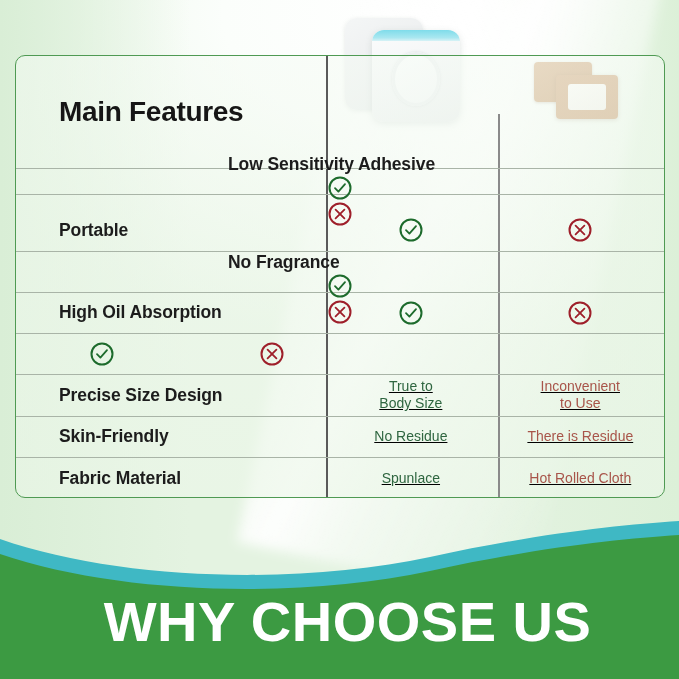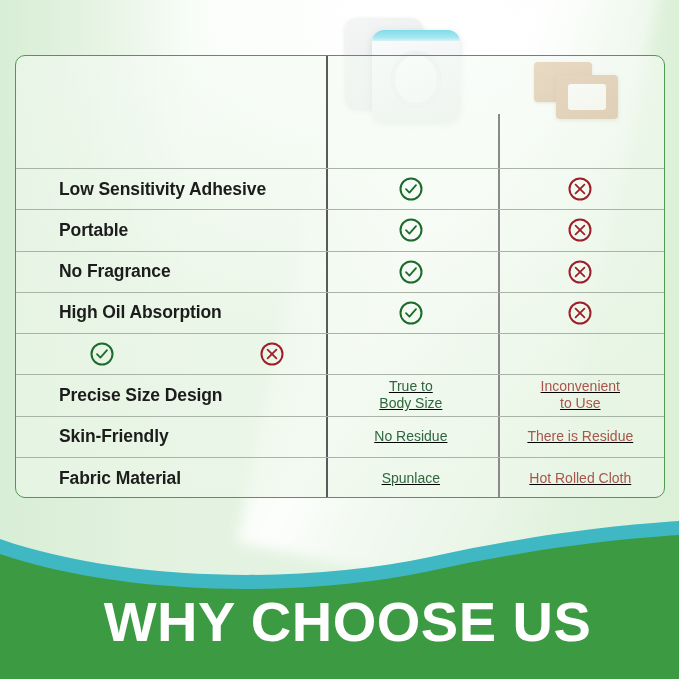--- a/index.html
+++ b/index.html
@@ -228,26 +228,27 @@
     <div class="pb-front">
       <div class="pb-pad"></div>
     </div>
   </div>
 
   <div class="table-card">
     <div class="vdiv vdiv-1"></div>
     <div class="vdiv vdiv-2"></div>
 
     <div class="row header-row">
+      <div class="cell-label">Main Features</div>
       <div class="cell-mid"></div>
       <div class="cell-right"></div>
     </div>
 
     <div id="rows-host">
-        <div class="row" style="top: 113px; height: 41.25px;">
+        <div class="row" style="top: 98px; height: 41.25px; flex-direction: column;">
           <div class="cell-label">Low Sensitivity Adhesive</div>
           <div class="cell-mid">
             <span>
               <svg class="icon-circle" width="26" height="26" viewBox="0 0 26 26">
                 <circle cx="13" cy="13" r="10.5" fill="none" stroke="#1d6b2c" stroke-width="2"></circle>
                 <path d="M8 13.2 L11.4 16.6 L18 9.2" fill="none" stroke="#1d6b2c" stroke-width="1.8" stroke-linecap="round" stroke-linejoin="round"></path>
               </svg>
             </span>
           </div>
           <div class="cell-right">
@@ -271,21 +272,21 @@
           </div>
           <div class="cell-right">
             <span>
               <svg class="icon-circle" width="26" height="26" viewBox="0 0 26 26">
                 <circle cx="13" cy="13" r="10.5" fill="none" stroke="#9e1f2a" stroke-width="2"></circle>
                 <path d="M8.6 8.6 L17.4 17.4 M17.4 8.6 L8.6 17.4" fill="none" stroke="#9e1f2a" stroke-width="1.8" stroke-linecap="round"></path>
               </svg>
             </span>
           </div>
         </div>
-        <div class="row" style="top: 195.5px; height: 41.25px;">
+        <div class="row" style="top: 195.5px; height: 41.25px; flex-direction: column;">
           <div class="cell-label">No Fragrance</div>
           <div class="cell-mid">
             <span>
               <svg class="icon-circle" width="26" height="26" viewBox="0 0 26 26">
                 <circle cx="13" cy="13" r="10.5" fill="none" stroke="#1d6b2c" stroke-width="2"></circle>
                 <path d="M8 13.2 L11.4 16.6 L18 9.2" fill="none" stroke="#1d6b2c" stroke-width="1.8" stroke-linecap="round" stroke-linejoin="round"></path>
               </svg>
             </span>
           </div>
           <div class="cell-right">

